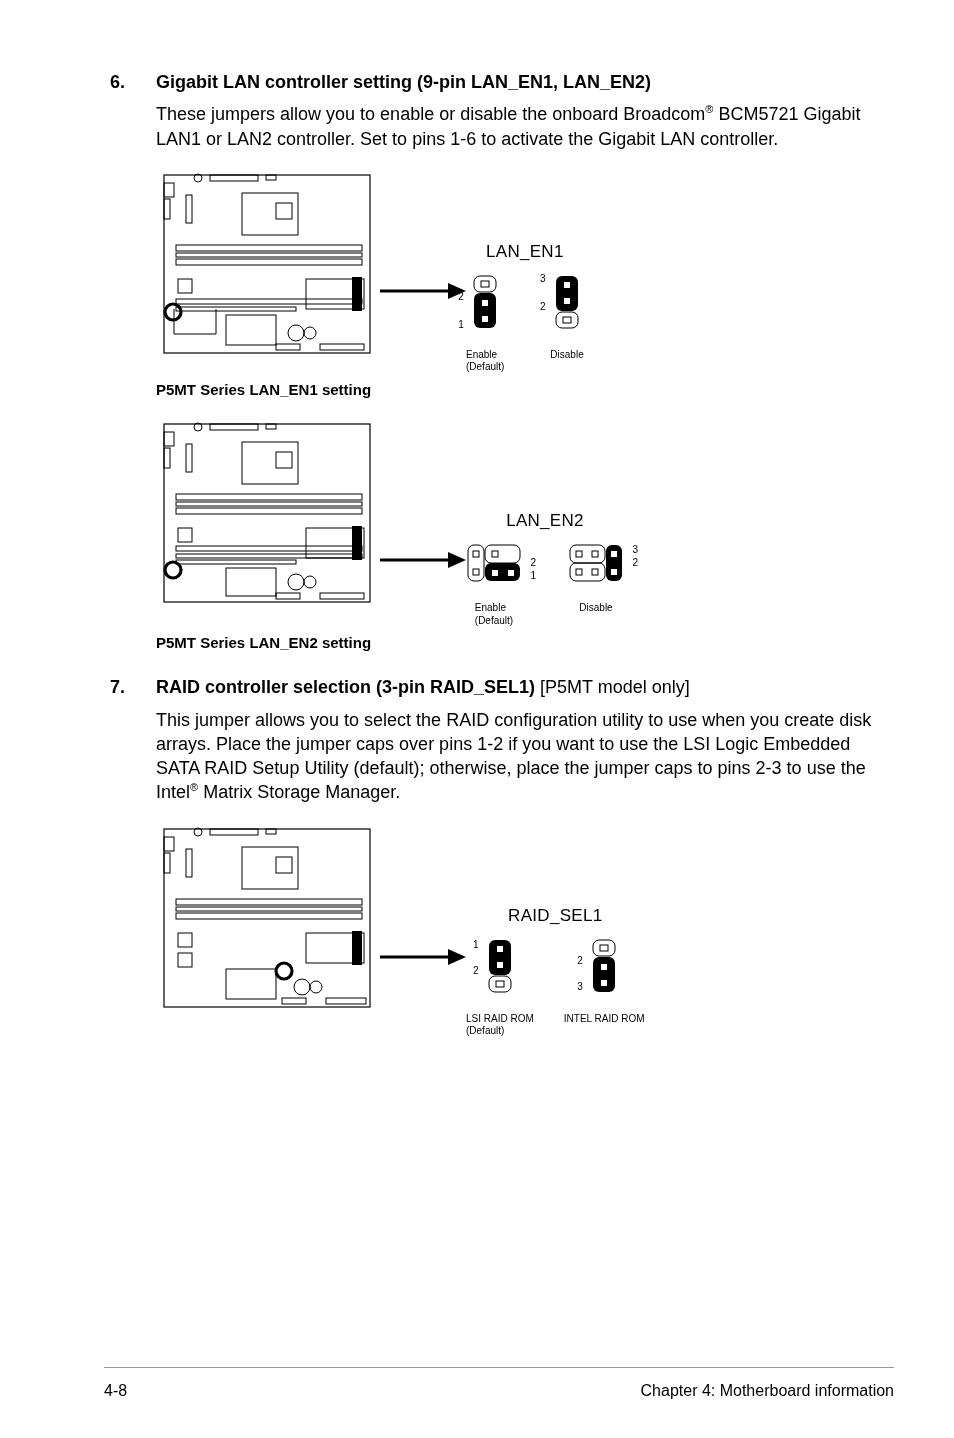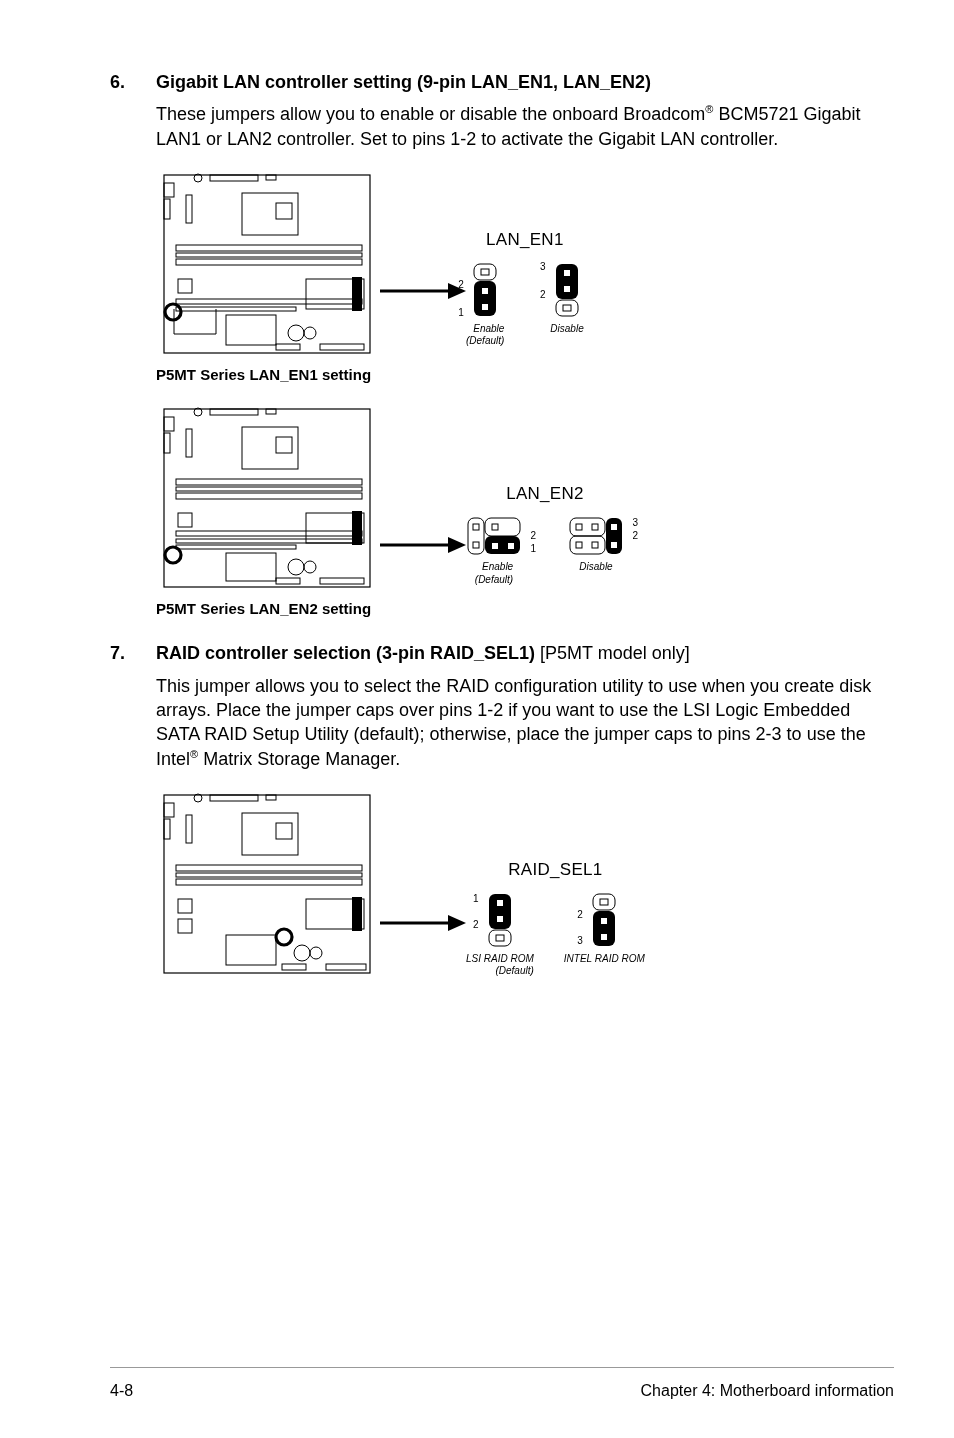--- a/index.html
+++ b/index.html
@@ -23,45 +23,45 @@
   .sup { font-size: 11px; vertical-align: super; }
   .diagram-block { margin-left: 46px; margin-bottom: 18px; }
   .diagram-row { display: flex; align-items: flex-start; }
   .mobo { position: relative; width: 222px; height: 190px; }
   .mobo svg { width: 100%; height: 100%; display: block; }
   .arrow-cell { width: 88px; display:flex; align-items:center; justify-content:center; padding-top:110px; }
   .arrow-cell.low2 { padding-top:130px; }
   .arrow-cell.low3 { padding-top:122px; }
   .arrow-svg { width:88px; height:24px; }
   .jumper-cell { padding-top: 60px; }
-  .jumper-header { font-size: 17px; text-align: center; padding-bottom: 10px; letter-spacing: 0.3px; }
+  .jumper-header { font-size: 17px; text-align: center; padding-bottom: 10px; letter-spacing: 0.3px; margin-top: 12px; }
   .jumper-row { display:flex; gap: 46px; }
   .jumper-row.small-gap { gap: 30px; }
   .jcol { display:flex; flex-direction:column; align-items:center; }
   .jblock { position: relative; }
   .jblock svg { display:block; }
   .jnums { position:absolute; top:0; left:-14px; height:56px; display:flex; flex-direction:column; justify-content:space-between; font-size:10px; line-height:1; align-items:flex-end; }
   .jnums.twoR { left:auto; right:-14px; align-items:flex-start; height:38px; top:0; }
   .jnums.twoL { left:-14px; align-items:flex-end; height:38px; top:0; }
-  .jlabel { font-size: 10px; text-align: right; margin-top: 5px; line-height:1.25;font-style:italic; }
+  .jlabel { font-size: 10px; text-align: left; margin-top: 19px; line-height:1.25; }
   .caption { font-weight: bold; font-size: 15px; margin-top: 6px; }
   .caption.with-def { display:flex; align-items:flex-start; gap:6px; }
-  .footer { position: absolute; bottom: 36px; left: 110px; right: 60px; display:flex; justify-content:space-between; font-size: 16px; border-top: 1px solid #999; padding-top: 12px; }
+  .footer { position: absolute; bottom: 36px; left: 104px; right: 60px; display:flex; justify-content:space-between; font-size: 16px; border-top: 1px solid #999; padding-top: 12px; }
   .jblock.horiz { }
 </style>
 </head>
 <body>
 
 <div class="section">
   <div class="sec-head">
     <div class="sec-num">6.</div>
     <div class="sec-title">Gigabit LAN controller setting (9-pin LAN_EN1, LAN_EN2)</div>
   </div>
   <div class="sec-body">
-    <span>These jumpers allow you to enable or disable the onboard Broadcom</span><span class="sup">®</span><span> BCM5721 Gigabit LAN1 or LAN2 controller. Set to pins 1-2 to activate the Gigabit LAN controller.</span>
+    <span>These jumpers allow you to enable or disable the onboard Broadcom</span><span class="sup">®</span><span> BCM5721 Gigabit LAN1 or LAN2 controller. Set to pins 1-6 to activate the Gigabit LAN controller.</span>
   </div>
 
   <div class="diagram-block">
     <div class="diagram-row">
       <div class="mobo">
         <svg viewBox="0 0 222 190">
           <rect x="8" y="6" width="206" height="178" fill="none" stroke="#000" stroke-width="1.2"></rect>
 
           <rect x="86" y="24" width="56" height="42" fill="none" stroke="#000"></rect>
           <rect x="120" y="34" width="16" height="16" fill="none" stroke="#000"></rect>

